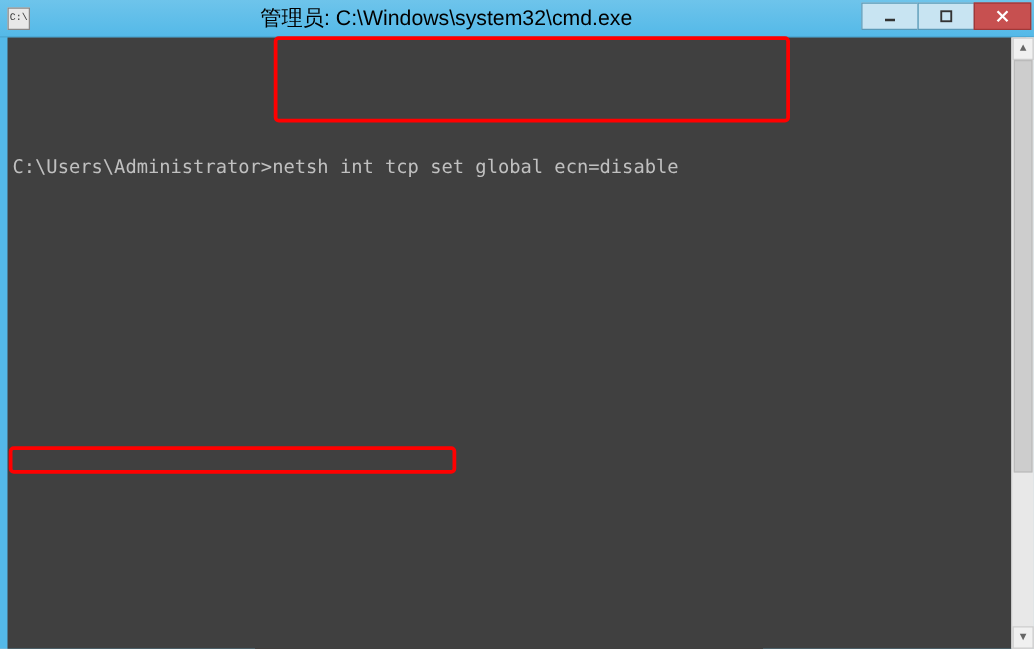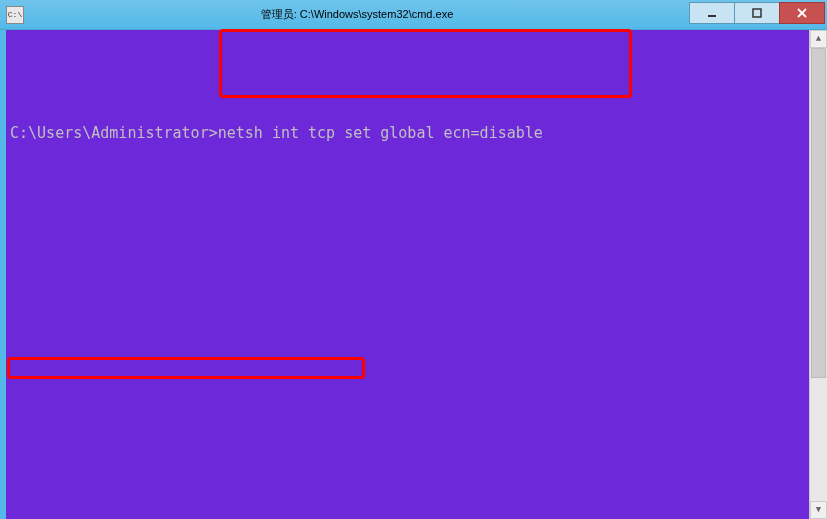--- a/index.html
+++ b/index.html
@@ -35,21 +35,21 @@
       font-size: 8px;
       display: flex;
       align-items: center;
       justify-content: center;
       color: #333;
     }
     .title-text {
       flex: 1;
       text-align: center;
       font-family: "Microsoft YaHei", SimSun, sans-serif;
-      font-size: 11px;
+      font-size: 17px;
       color: #000;
     }
     .controls {
       display: flex;
     }
     .ctrl-btn {
       width: 46px;
       height: 22px;
       border: 1px solid #5a9ab8;
       background: #c8e4f2;
@@ -65,21 +65,21 @@
       border-color: #a03838;
       margin-right: 2px;
     }
     .ctrl-btn svg { display: block; }
     .terminal {
       position: absolute;
       top: 30px;
       left: 6px;
       right: 6px;
       bottom: 0;
-      background: #6d28d9;
+      background: #404040;
       color: #c0c0c0;
       font-family: "NSimSun", SimSun, Consolas, monospace;
       font-size: 15px;
       line-height: 1.2;
       padding: 4px 4px;
       white-space: pre;
       overflow: hidden;
     }
     .term-line { white-space: pre; }
     .cn { font-family: "NSimSun", SimSun, monospace; }

